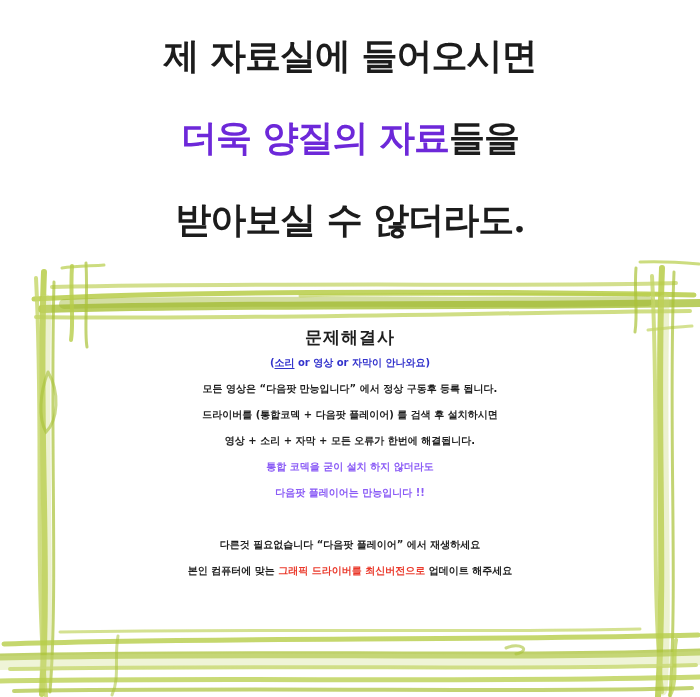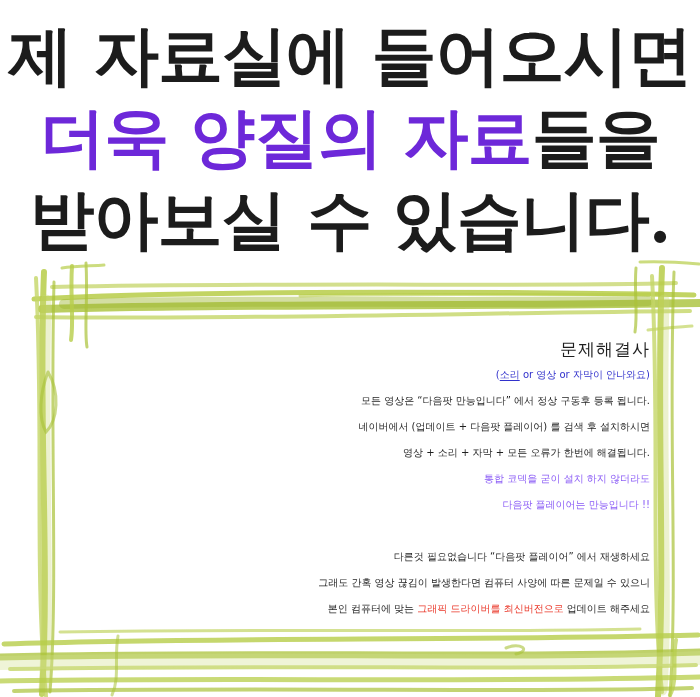--- a/index.html
+++ b/index.html
@@ -14,34 +14,34 @@
   
   .headline{
     position:absolute;top:14px;left:0;width:700px;
     text-align:center;
     font-family:"DejaVu Serif",serif;
     font-weight:bold;
     color:#1c1c1c;
   }
   .hl{
     height:82px;line-height:82px;
-    font-size:65px;
+    font-size:36px;
     letter-spacing:-1px;
     white-space:nowrap;
   }
   .hl-accent{color:#6d28d9;}
 
   
   .trouble{position:absolute;top:0;left:0;width:700px;height:697px;}
   .frame{position:absolute;top:258px;left:0;width:700px;height:439px;}
 
   .box-content{
-    position:absolute;top:336px;left:50px;width:600px;
-    text-align:right;
-    font-weight:normal;
+    position:absolute;top:324px;left:50px;width:600px;
+    text-align:center;
+    font-weight:bold;
     color:#1f1f1f;
   }
   .line{
     height:26px;line-height:26px;
     font-size:10px;
     white-space:nowrap;
   }
   .line.title{font-size:17px;letter-spacing:1px;}
   .line.blue{color:#3232cc;}
   .line.red{color:#8b5cf6;}
@@ -50,21 +50,21 @@
   .spacer{height:26px;}
 </style>
 </head>
 <body>
 
 <div class="page">
 
   <header class="headline">
     <div class="hl">제 자료실에 들어오시면</div>
     <div class="hl"><span class="hl-accent">더욱 양질의 자료</span><span>들을</span></div>
-    <div class="hl">받아보실 수 있습니다.</div>
+    <div class="hl">받아보실 수 않더라도.</div>
   </header>
 
   <section class="trouble">
 
     <svg class="frame" viewBox="0 258 700 439" fill="none" stroke-linecap="round">
 
       <path d="M34,299 C160,292 420,290 694,295" stroke="#b7cd48" stroke-width="5" opacity="0.85"></path>
       <path d="M42,309 C240,303 480,307 700,303" stroke="#a9c238" stroke-width="8" opacity="0.8"></path>
       <path d="M36,317 C210,320 470,313 690,311" stroke="#c4d666" stroke-width="4" opacity="0.8"></path>
       <path d="M52,287 C300,282 540,287 676,283" stroke="#c0d25c" stroke-width="4" opacity="0.7"></path>
@@ -101,29 +101,28 @@
       <path d="M676,640 C672,660 678,680 670,695" stroke="#b7cd48" stroke-width="4" opacity="0.7"></path>
       <path d="M118,636 C114,658 120,678 112,695" stroke="#a9c238" stroke-width="3" opacity="0.55"></path>
     </svg>
 
     <div class="box-content">
       <div class="line title">문제해결사</div>
 
       <div class="line blue"><span>(</span><span class="u">소리</span><span> or 영상 or 자막이 안나와요)</span></div>
 
       <div class="line">모든 영상은  “다음팟 만능입니다”  에서 정상 구동후 등록 됩니다.</div>
-      <div class="line">네이버에서 (업데이트 + 다음팟 플레이어) 를 검색 후 설치하시면</div>
+      <div class="line">드라이버를 (통합코덱 + 다음팟 플레이어) 를 검색 후 설치하시면</div>
       <div class="line">영상 + 소리 + 자막 + 모든 오류가 한번에 해결됩니다.</div>
 
       <div class="line red">통합 코덱을 굳이 설치 하지 않더라도</div>
       <div class="line red">다음팟 플레이어는 만능입니다 !!</div>
 
       <div class="spacer"></div>
 
 
       <div class="line">다른것 필요없습니다  “다음팟 플레이어” 에서 재생하세요</div>
-      <div class="line">그래도 간혹 영상 끊김이 발생한다면 컴퓨터 사양에 따른 문제일 수 있으니</div>
 
       <div class="line"><span>본인 컴퓨터에 맞는 </span><span class="hi">그래픽 드라이버를 최신버전으로</span><span> 업데이트 해주세요</span></div>
     </div>
 
   </section>
 </div>
 
 </body></html>

